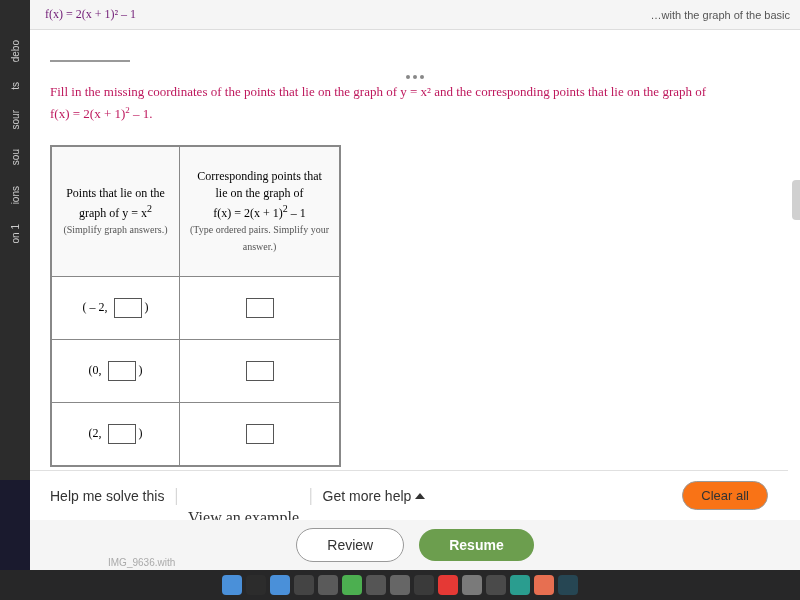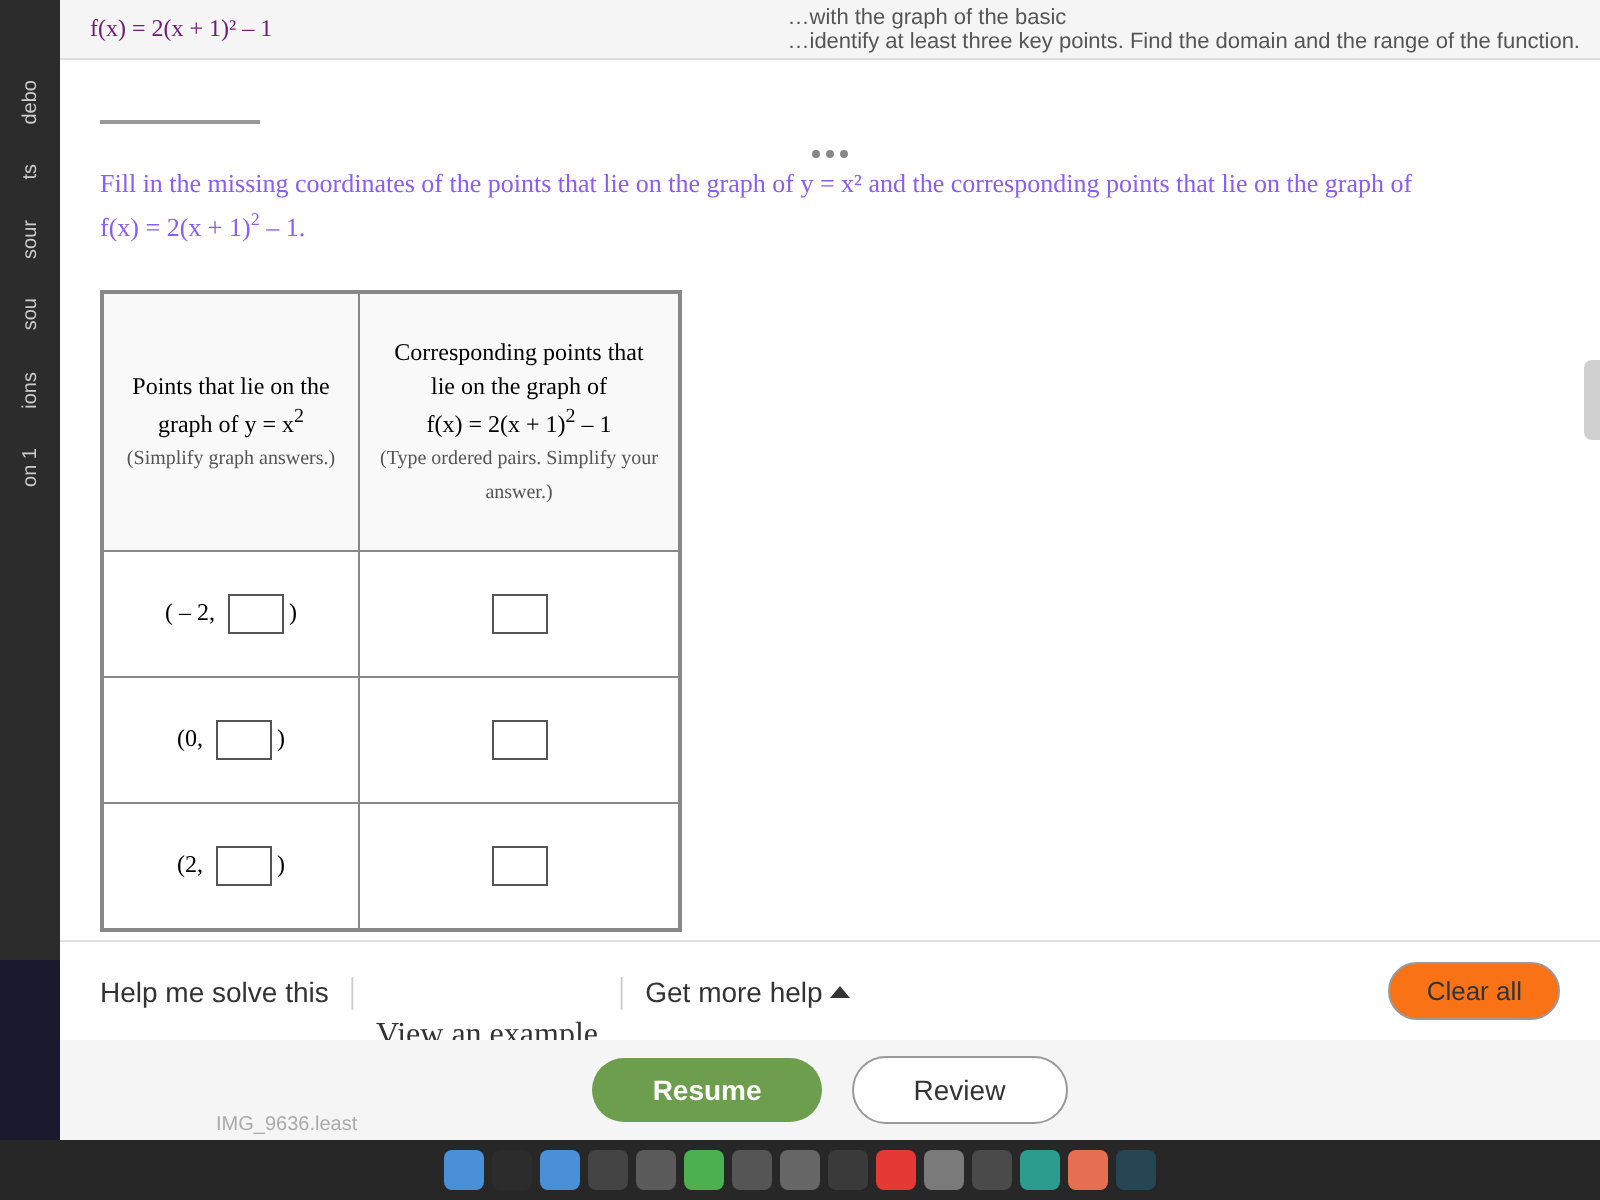--- a/index.html
+++ b/index.html
@@ -78,21 +78,21 @@
 
     .separator-line {
       width: 80px;
       height: 2px;
       background: #999;
       margin: 10px 0 15px 0;
     }
 
     .question-text {
       font-size: 13px;
-      color: #8b5cf6;
+      color: #be185d;
       line-height: 1.6;
       margin-bottom: 15px;
     }
 
     .question-text sup {
       font-size: 9px;
     }
 
     
     .table-container {
@@ -142,21 +142,21 @@
       border: 1px solid #555;
       background: white;
       vertical-align: middle;
     }
 
     
     .action-bar {
       position: absolute;
       bottom: 80px;
       left: 30px;
-      right: 0;
+      right: 12px;
       height: 50px;
       background: white;
       border-top: 1px solid #e0e0e0;
       display: flex;
       align-items: center;
       padding: 0 20px;
       gap: 5px;
     }
 
     .action-link {
@@ -306,21 +306,20 @@
   <span class="sidebar-label">sou</span>
   <span class="sidebar-label">ions</span>
   <span class="sidebar-label">on 1</span>
 </div>
 
 <div class="top-bar" style="position:absolute;top:0;left:30px;right:0;height:30px;">
   <span class="top-bar-formula">f(x) = 2(x + 1)² – 1</span>
   <span class="top-bar-right" style="font-size:11px;color:#555;margin-left:auto;font-family:Arial,sans-serif;">
     <span>…with the graph of the basic</span>
     <br>
-    <span>…identify at least three key points. Find the domain and the range of the function.</span>
   </span>
 </div>
 
 <div class="content-area">
   
   <div class="separator-line"></div>
 
   
   <div style="position:absolute;top:45px;left:50%;transform:translateX(-50%)">
     <div class="three-dots">
@@ -401,37 +400,37 @@
   <a class="action-link" style="font-size:16px;font-family:Liberation Serif, serif;color:#333;text-decoration:none;cursor:pointer;margin-top:44px;">View an example</a>
   <span style="color:#ccc;font-size:18px;margin:0 5px;">|</span>
   <div class="get-more-help">
     <span>Get more help</span>
     <div class="chevron-up"></div>
   </div>
   <button class="clear-all-btn">Clear all</button>
 </div>
 
 <div class="bottom-nav">
+  <button class="nav-btn review-btn">Review</button>
   <button class="nav-btn resume-btn">Resume</button>
-  <button class="nav-btn review-btn">Review</button>
 </div>
 
 <div class="dock">
   <div class="dock-icon blue"></div>
   <div class="dock-icon dark"></div>
   <div class="dock-icon blue"></div>
   <div class="dock-icon" style="background:#444;"></div>
   <div class="dock-icon" style="background:#5a5a5a;"></div>
   <div class="dock-icon green"></div>
   <div class="dock-icon" style="background:#555;"></div>
   <div class="dock-icon" style="background:#666;"></div>
   <div class="dock-icon" style="background:#3a3a3a;"></div>
   <div class="dock-icon red"></div>
   <div class="dock-icon" style="background:#7a7a7a;"></div>
   <div class="dock-icon" style="background:#4a4a4a;"></div>
   <div class="dock-icon" style="background:#2a9d8f;"></div>
   <div class="dock-icon" style="background:#e76f51;"></div>
   <div class="dock-icon" style="background:#264653;"></div>
 </div>
 
-<div class="dock-filename">IMG_9636.least</div>
+<div class="dock-filename">IMG_9636.with</div>
 
 <div class="right-edge" style="position:absolute;right:0;top:200px;width:8px;height:40px;background:#d0d0d0;border-radius:4px 0 0 4px;"></div>
 
 </body></html>

